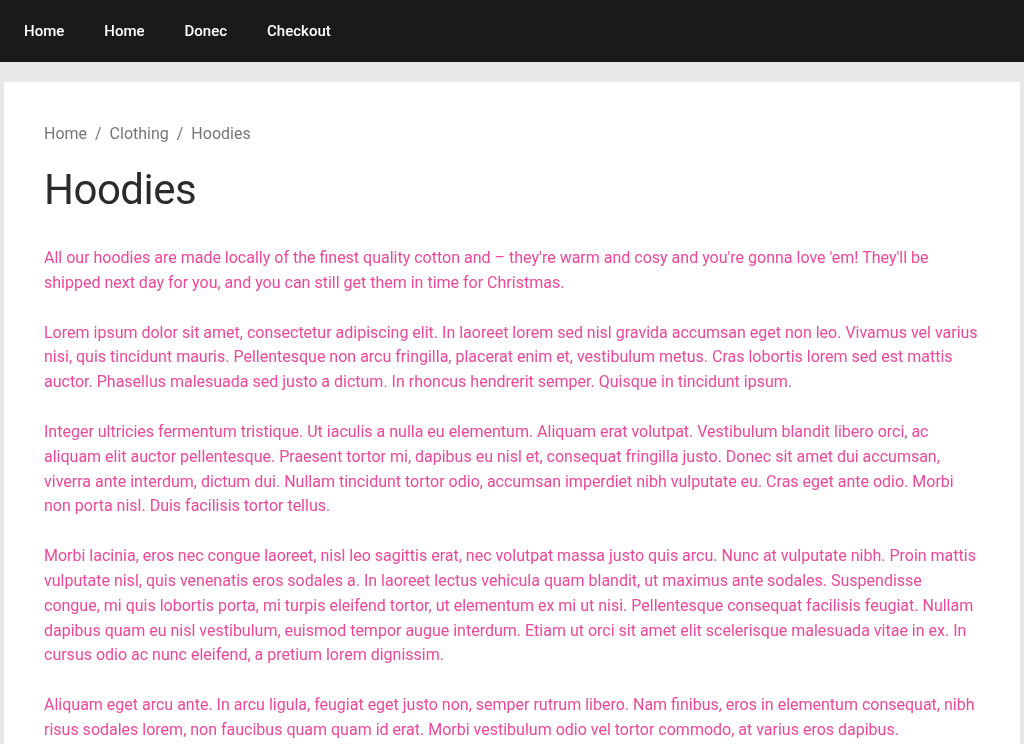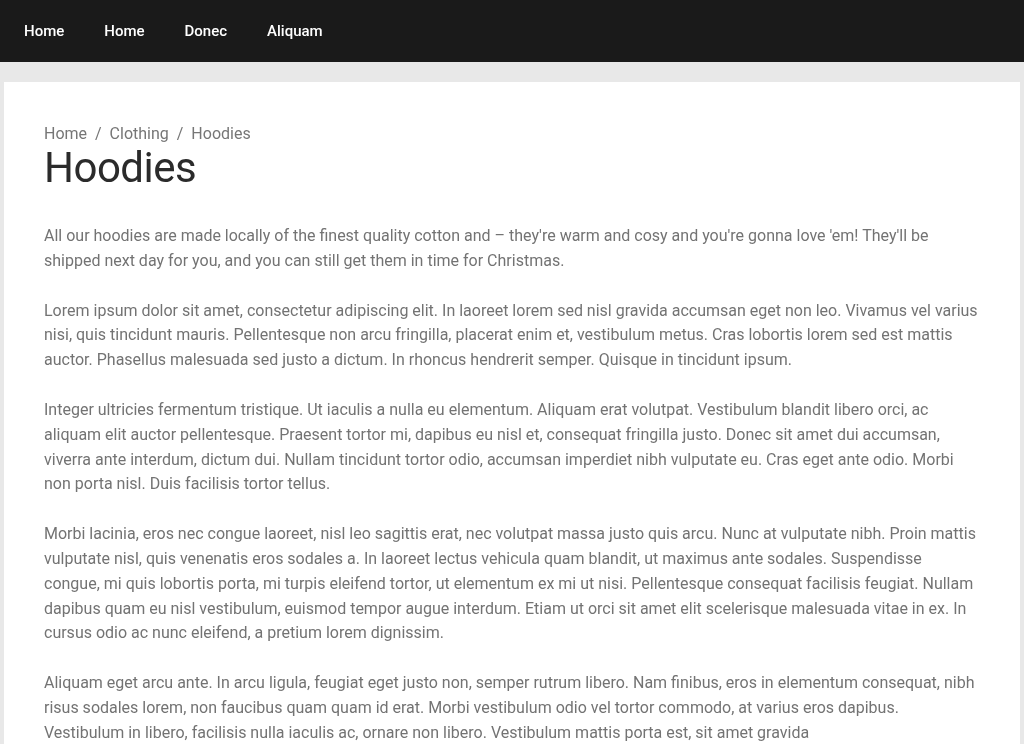--- a/index.html
+++ b/index.html
@@ -31,20 +31,21 @@
       padding: 20px 4px 0 4px;
     }
     .page-content {
       background: #fff;
       padding: 42px 40px 40px 40px;
       min-height: 680px;
     }
     .breadcrumb {
       color: #767676;
       font-size: 16px;
+      margin-bottom: 22px;
     }
     .breadcrumb a {
       color: #767676;
       text-decoration: none;
       cursor: pointer;
     }
     .breadcrumb-sep {
       margin: 0 4px;
       color: #767676;
     }
@@ -52,34 +53,34 @@
       color: #767676;
     }
     h1.page-title {
       font-size: 42px;
       font-weight: 400;
       color: #2b2b2b;
       margin-bottom: 32px;
       letter-spacing: -0.5px;
     }
     .body-text p {
-      color: #737373;
+      color: #ec4899;
       font-size: 16px;
       line-height: 1.55;
       margin-bottom: 25px;
     }
   </style>
 </head>
 <body>
 
 <nav class="top-nav">
   <a>Home</a>
   <a>Home</a>
   <a>Donec</a>
-  <a>Aliquam</a>
+  <a>Checkout</a>
 </nav>
 
 <div class="page-wrap">
   <div class="page-content">
 
     <div class="breadcrumb">
       <a>Home</a>
       <span class="breadcrumb-sep">/</span>
       <a>Clothing</a>
       <span class="breadcrumb-sep">/</span>

